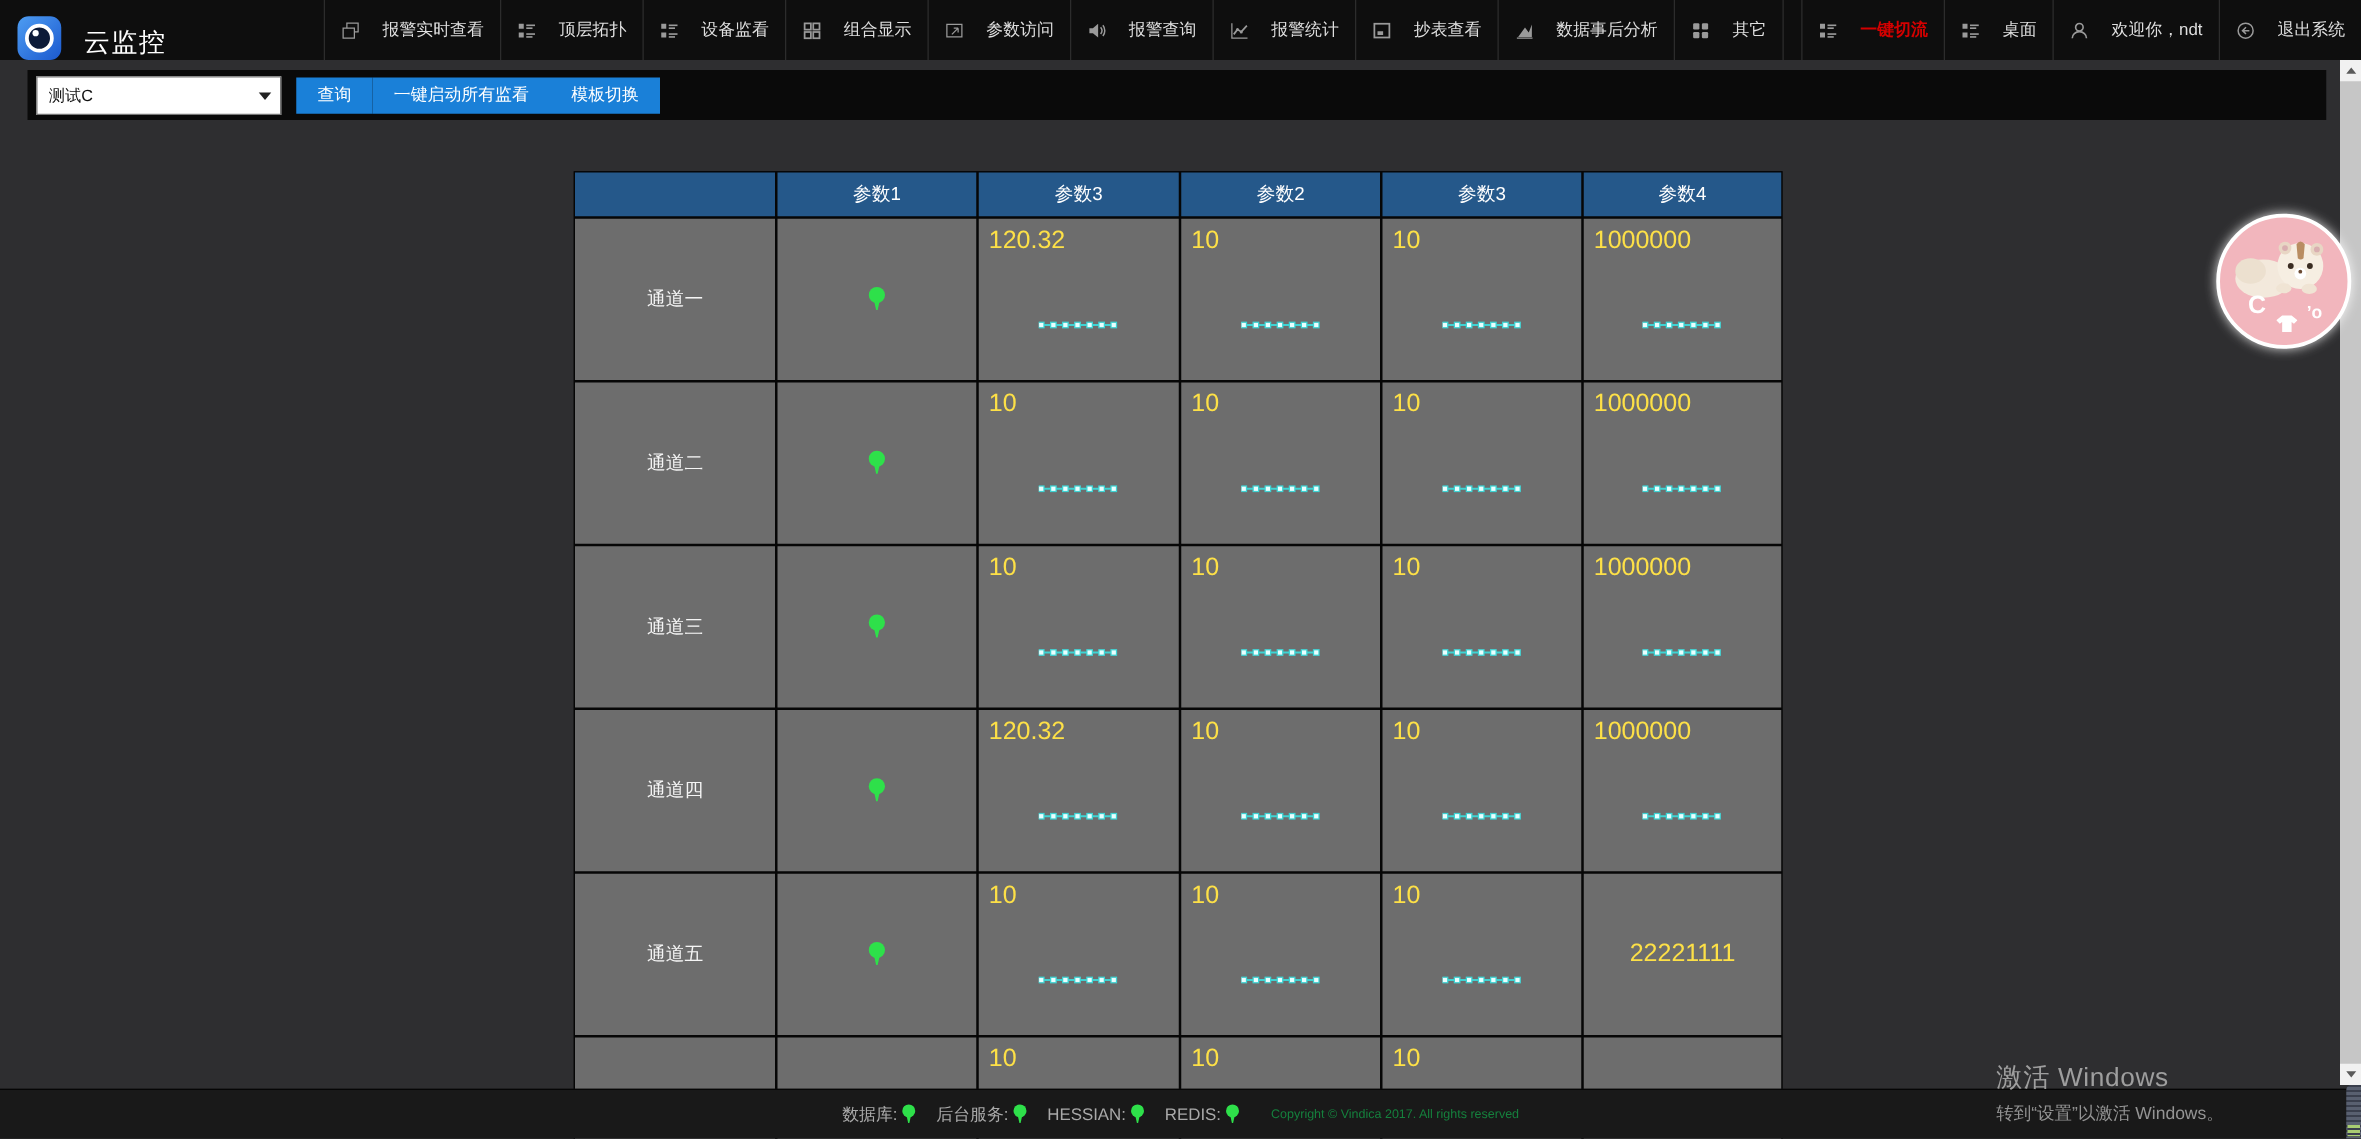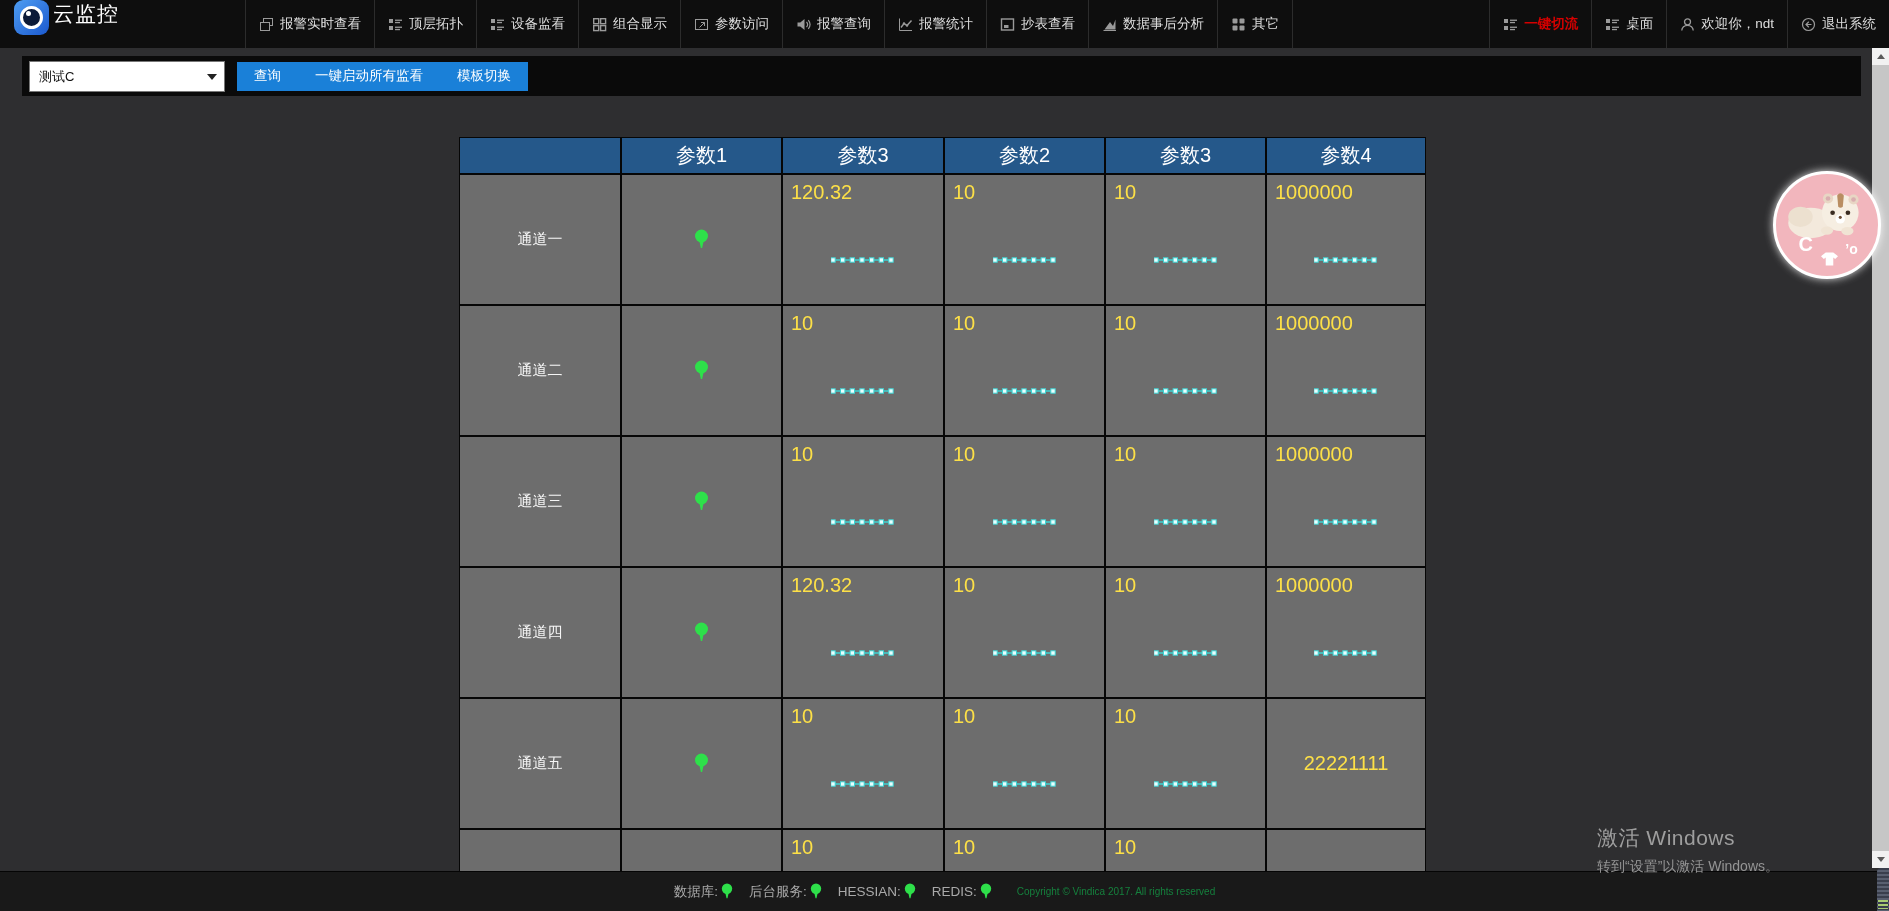--- a/index.html
+++ b/index.html
@@ -3,29 +3,29 @@
 <meta charset="utf-8">
 <style>
   *{margin:0;padding:0;box-sizing:border-box}
   html,body{width:1889px;height:911px;background:#2e2e30}
   .stage{position:relative;width:1889px;height:911px;overflow:hidden;
     background:var(--page-bg,#2e2e30);font-family:"Liberation Sans","DejaVu Sans",sans-serif}
 
   
   .nav{position:absolute;top:0;left:0;right:0;height:48px;background:var(--nav-bg,#0e0e0e);
     display:flex;align-items:stretch;z-index:40}
-  .brand{display:flex;align-items:flex-start;gap:4px;padding:0 14px}
+  .brand{display:flex;align-items:flex-end;gap:18px;padding:0 14px}
   .logo{width:35px;height:35px;border-radius:9px;background:linear-gradient(135deg,#4e9df2,#1b59cf);position:relative;flex:none}
   .logo::before{content:"";position:absolute;inset:6px;border-radius:50%;background:#0c1a38;border:3px solid #fff}
   .logo::after{content:"";position:absolute;left:12px;top:11px;width:5px;height:5px;border-radius:50%;background:#fff}
   .app-title{color:#fff;font-size:21px;letter-spacing:1px;white-space:nowrap}
   .nav-menu{display:flex;align-items:stretch}
   .nav-menu.left{margin-left:112px}
   .nav-menu.right{margin-left:auto}
-  .nav-item{display:flex;align-items:center;gap:6px;padding:0 13px;border-left:1px solid #2c2c2c;
+  .nav-item{display:flex;align-items:center;gap:18px;padding:0 13px;border-left:1px solid #2c2c2c;
     color:#dfdfdf;font-size:13.5px;cursor:pointer;white-space:nowrap}
   .nav-menu.left .nav-item:last-child{border-right:1px solid #2c2c2c}
   .nav-item.highlight{color:var(--alert-red,#d40000);font-weight:bold}
   .nav-icon{width:15px;height:15px;color:#9a9a9a;display:inline-flex;flex:none}
   .nav-icon svg{width:15px;height:15px}
 
   
   .toolbar{position:absolute;left:22px;top:56px;width:1839px;height:40px;background:#0a0a0a;
     display:flex;align-items:center;padding-left:7px;gap:12px}
   .select-wrap{position:relative;width:196px;height:31px;background:#fff;flex:none}
@@ -34,41 +34,41 @@
   .select-wrap::after{content:"";position:absolute;right:8px;top:13px;width:0;height:0;
     border:5px solid transparent;border-top:6px solid #222;pointer-events:none}
   .toolbar-buttons{display:flex;}
   .btn{height:29px;background:var(--accent-blue,#1a80d8);color:#fff;border:none;font-size:13.5px;
     padding:0 17px;cursor:pointer;font-family:inherit;white-space:nowrap}
 
   
   .data-table{position:absolute;left:459px;top:137px;z-index:1;display:grid;
     grid-template-columns:160px 159px 160px 159px 159px 158px;
     grid-template-rows:35px repeat(6,129px);gap:2px;background:#060606;border:1px solid #060606}
-  .th{background:var(--table-header-blue,#25588a);color:#fff;font-size:20px;
+  .th{background:var(--table-header-blue,#25588a);color:#fff;font-size:15px;
     display:flex;align-items:center;justify-content:center}
   .cell{background:var(--cell-gray,#6d6d6d)}
   .cell-channel{display:flex;align-items:center;justify-content:center;color:#f5f5f5;font-size:15px;cursor:pointer}
   .cell-status{display:flex;align-items:center;justify-content:center}
   .balloon{color:var(--status-green,#2ee04a)}
   .cell-value{position:relative;color:#fde047;font-size:20px}
   .cell-value .val{position:absolute;left:8px;top:6px}
   .cell-value .val.centered{position:absolute;inset:0;left:0;top:0;display:flex;align-items:center;justify-content:center}
   .spark{position:absolute;left:50%;top:61%;transform:translateX(-50%);cursor:pointer;line-height:0}
 
   
   .footer{position:absolute;left:0;right:0;top:871px;height:40px;background:var(--footer-bg,#191919);
     border-top:1px solid #050505;display:flex;align-items:center;justify-content:center;gap:25px;z-index:10}
   .status-group{display:flex;align-items:center;gap:16px}
   .status-item{display:flex;align-items:center;gap:3px;color:#a9a9a9;font-size:13.5px}
   .status-item svg{color:var(--status-green,#2ee04a)}
   .copyright{color:#15803d;font-size:10px}
 
   
-  .watermark{position:absolute;left:1597px;top:824px;z-index:15;color:#9e9e9e;pointer-events:none}
+  .watermark{position:absolute;left:1597px;top:848px;z-index:15;color:#9e9e9e;pointer-events:none}
   .wm1{font-size:21px;letter-spacing:.5px}
   .wm2{font-size:14px;margin-top:6px;color:#949494}
 
   
   .scrollbar{position:absolute;right:0;top:48px;width:17px;height:820px;background:#f1f1f1;z-index:5}
   .sb-thumb{position:absolute;left:0;top:17px;bottom:17px;width:17px;background:#c6c6c6;cursor:pointer}
   .sb-arrow{position:absolute;left:0;width:17px;height:17px;display:flex;align-items:center;justify-content:center;cursor:pointer}
   .sb-up{top:0}.sb-down{bottom:0}
   .tri-up{width:0;height:0;border:4px solid transparent;border-bottom:5px solid #5a5a5a;margin-top:-4px}
   .tri-down{width:0;height:0;border:4px solid transparent;border-top:5px solid #5a5a5a;margin-bottom:-4px}

